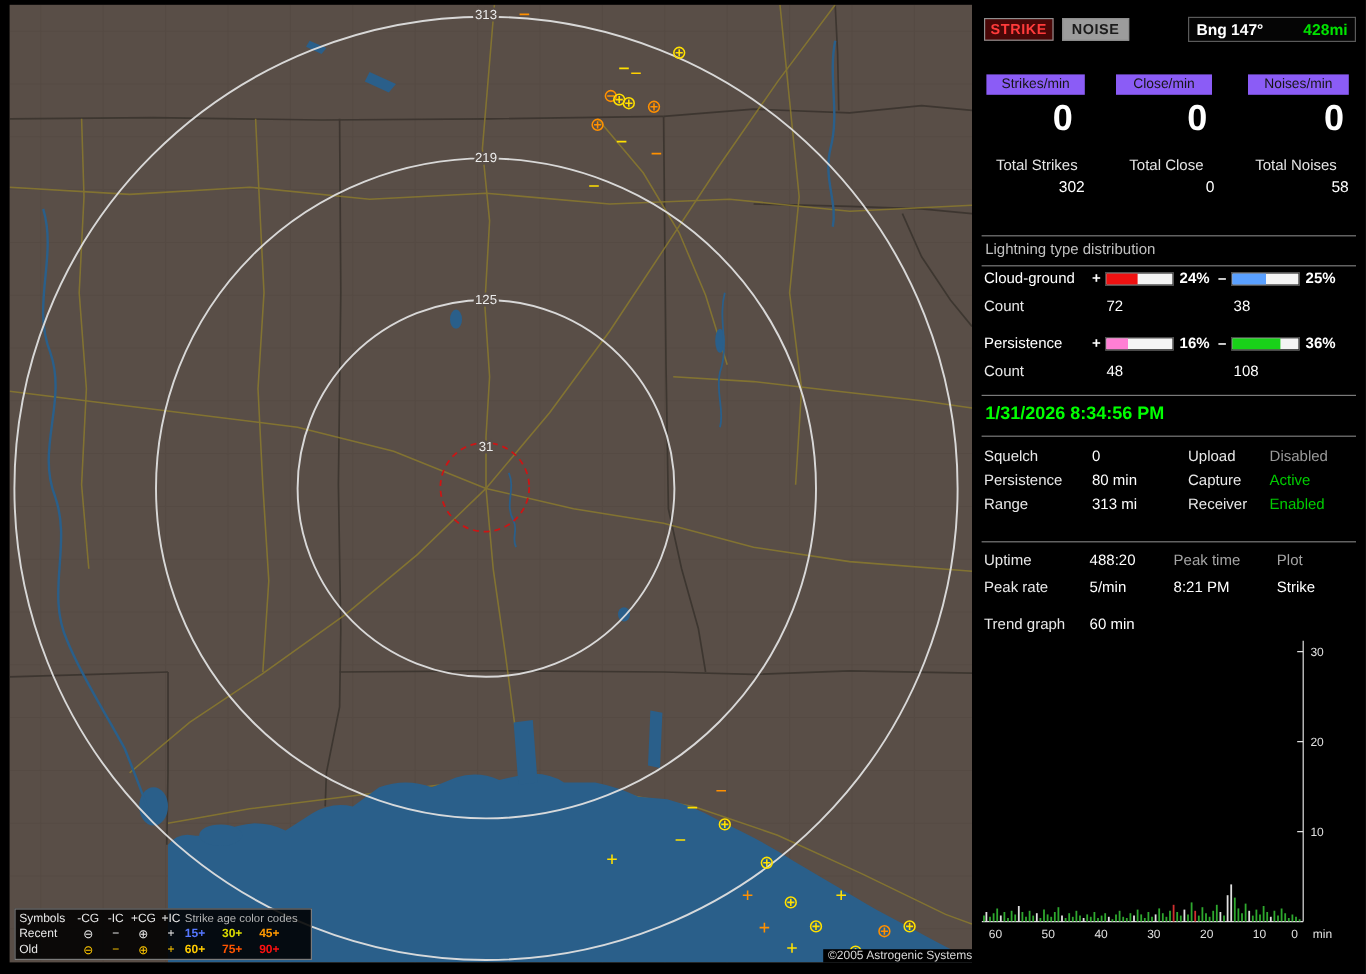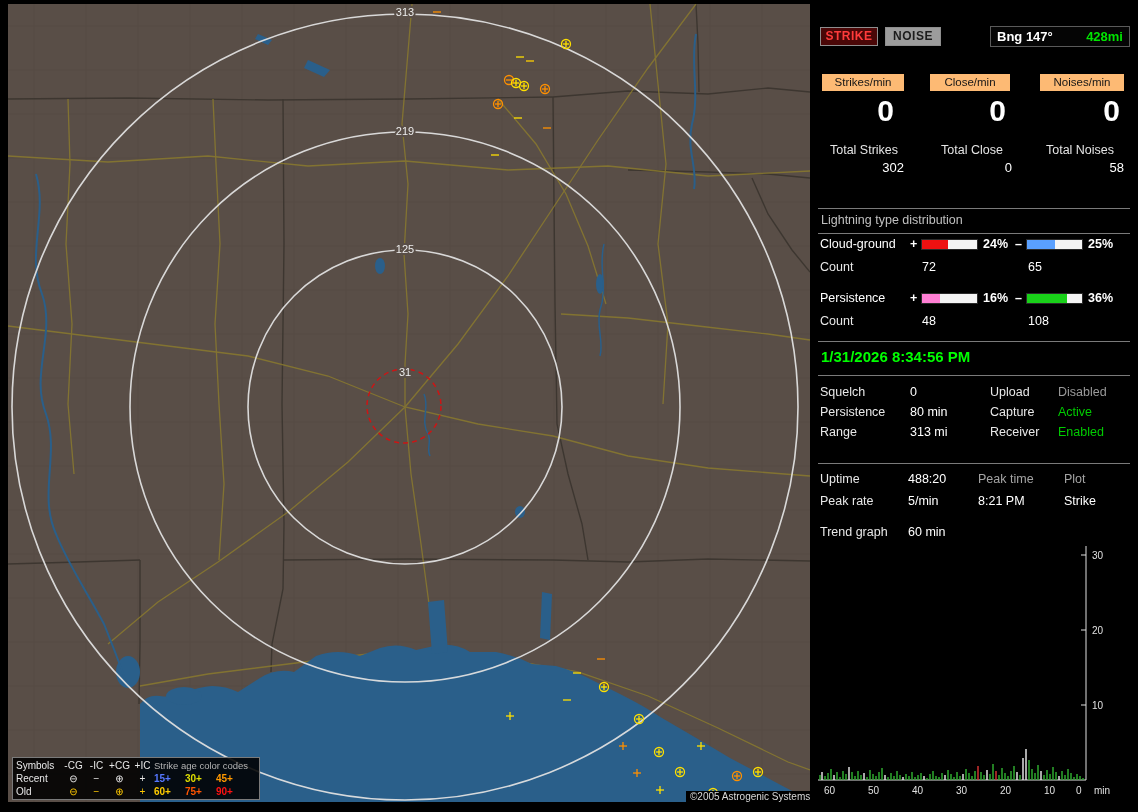--- a/index.html
+++ b/index.html
@@ -9,28 +9,28 @@
   #map svg{display:block}
   .ring-label{fill:#ececec;font-size:11px;paint-order:stroke;stroke:#594e47;stroke-width:4px}
   .legend{position:absolute;left:4px;bottom:2px;width:248px;background:rgba(0,0,0,.88);border:1px solid #7a7a7a;font-size:10px;color:#e8e8e8;padding:1px 3px;z-index:4}
   .lg-row{display:flex;align-items:center;height:13px;white-space:nowrap}
   .lg-c1{width:46px}
   .lg-sym{width:23px;text-align:center}
   .lg-age{flex:1;color:#b4b4b4;font-size:9.5px}
   .lg-agev{width:31px;font-weight:bold}
   #copyright{position:absolute;left:686px;top:791px;font-size:10px;color:#d8d8d8;background:#000;padding:0 4px;z-index:5}
   
-  #sidebar{position:absolute;left:818px;top:12px;width:316px;height:704px;font-size:12.5px}
+  #sidebar{position:absolute;left:818px;top:0;width:316px;height:704px;font-size:12.5px}
   .abs{position:absolute}
   .btn{position:absolute;height:19px;line-height:17px;text-align:center;font-weight:bold;font-size:12px;border:1px solid #8e8e8e;letter-spacing:.5px;cursor:pointer}
   #strike-btn{left:2px;top:15px;width:58px;background:#4a0707;color:#ff3b3b}
   #noise-btn{left:67px;top:15px;width:56px;background:#9c9c9c;color:#1c1c1c}
   #bearing{position:absolute;left:172px;top:14px;width:140px;height:21px;background:#050505;border:1px solid #5a5a5a;display:flex;justify-content:space-between;align-items:center;padding:0 6px;font-weight:bold;font-size:13px;color:#fff}
   #bearing .val{color:#00e400}
-  .rate-box{position:absolute;top:62px;height:17px;background:#fdba74;color:#161616;font-size:11.5px;text-align:center;line-height:17px}
+  .rate-box{position:absolute;top:62px;height:17px;background:#8b5cf6;color:#161616;font-size:11.5px;text-align:center;line-height:17px}
   .rate-val{position:absolute;top:82px;font-size:30px;font-weight:bold;color:#fff;text-align:right}
   .tot-label{position:absolute;top:131px;text-align:center;color:#e4e4e4}
   .tot-val{position:absolute;top:148px;text-align:right;color:#fff;font-size:13px}
   .hr{position:absolute;left:0;width:312px;height:1px;background:#7a7a7a}
   .dist-title{position:absolute;left:3px;top:201px;color:#c0c0c0}
   .dist-label{position:absolute;left:2px;font-weight:normal;color:#fff}
   .sign{position:absolute;font-weight:bold;color:#fff}
   .pbar{position:absolute;width:57px;height:11px;background:#f4f4f4;border:1px solid #2a2a2a}
   .pbar>div{height:100%;width:0}
   .pct{position:absolute;font-weight:bold;color:#fff}
@@ -290,21 +290,21 @@
       <div style="width: 48%; background: rgb(238, 17, 17);"></div>
     </div>
   <div class="pct" style="left:165px;top:225px">24%</div>
   <div class="sign" style="left:197px;top:225px">–</div>
   <div class="pbar" style="left:208px;top:227px">
       <div style="width: 50%; background: rgb(90, 160, 255);"></div>
     </div>
   <div class="pct" style="left:270px;top:225px">25%</div>
   <div class="cnt-label" style="top:248px">Count</div>
   <div class="cnt" style="left:104px;top:248px">72</div>
-  <div class="cnt" style="left:210px;top:248px">65</div>
+  <div class="cnt" style="left:210px;top:248px">38</div>
 
   <div class="dist-label" style="top:279px">Persistence</div>
   <div class="sign" style="left:92px;top:279px">+</div>
   <div class="pbar" style="left:103px;top:281px">
       <div style="width: 32%; background: rgb(255, 127, 212);"></div>
     </div>
   <div class="pct" style="left:165px;top:279px">16%</div>
   <div class="sign" style="left:197px;top:279px">–</div>
   <div class="pbar" style="left:208px;top:281px">
       <div style="width: 72%; background: rgb(25, 209, 25);"></div>

